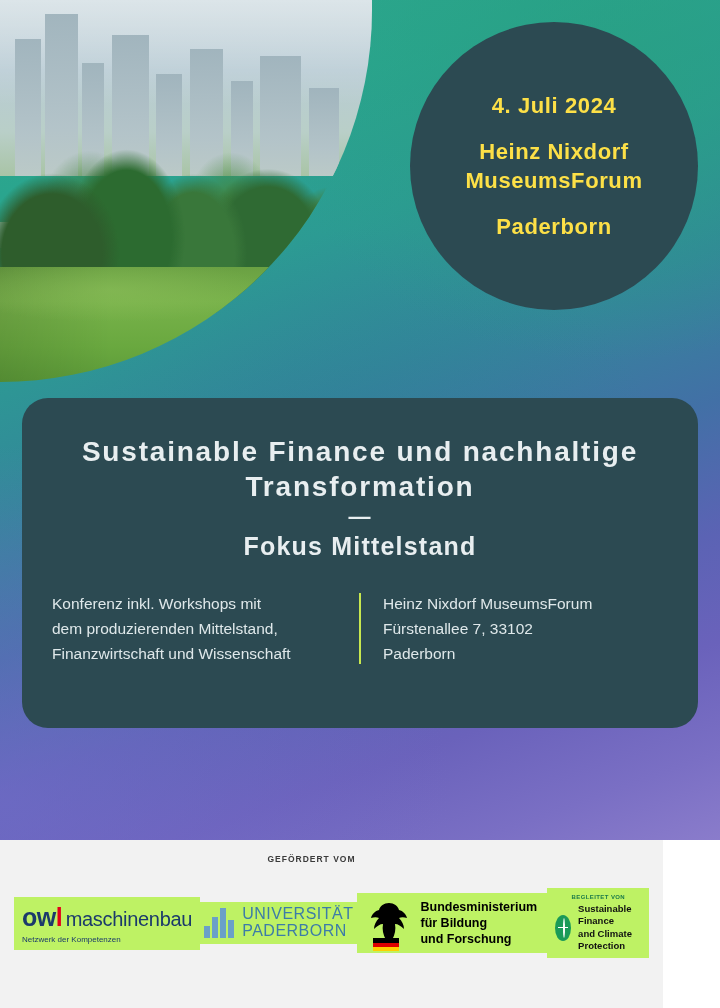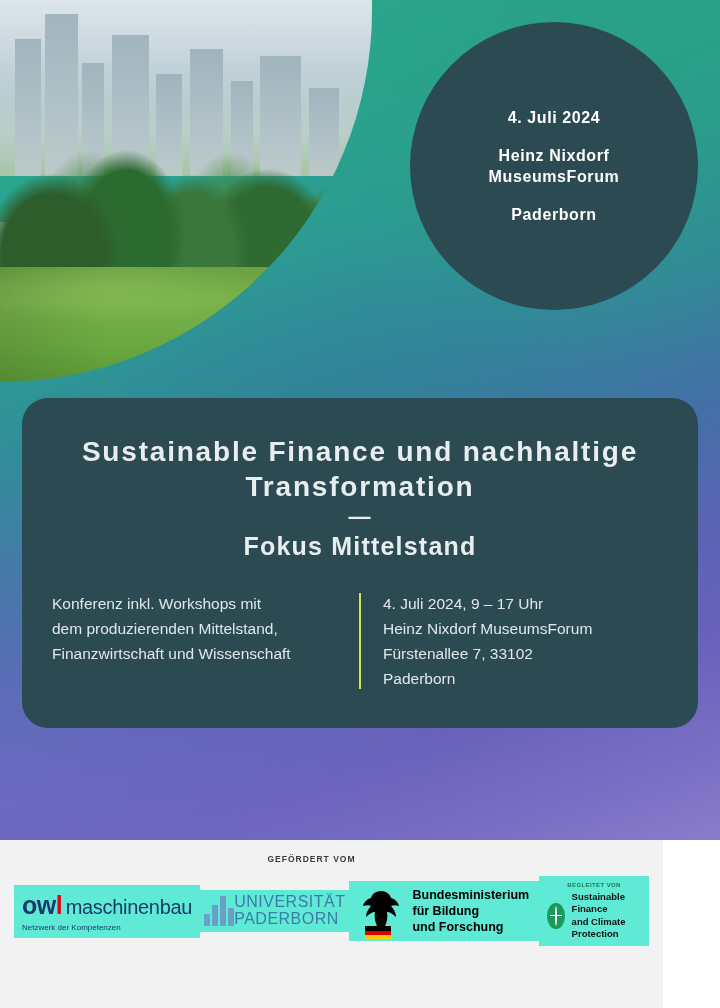--- a/index.html
+++ b/index.html
@@ -112,23 +112,23 @@
     background: #2c4a52;
     display: flex;
     flex-direction: column;
     align-items: center;
     justify-content: center;
     gap: 17px;
     padding: 0 34px;
     text-align: center;
   }
   .date-line {
-    color: #ffffff;
-    font-weight: bold;
-    font-size: 16px;
+    color: #fde047;
+    font-weight: bold;
+    font-size: 22px;
     letter-spacing: 0.6px;
     line-height: 1.32;
   }
 
   
   .main-card {
     position: absolute;
     left: 22px; top: 398px;
     width: 676px;
     height: 330px;
@@ -240,38 +240,39 @@
   }
   .logos {
     position: absolute;
     left: 0; right: 0; top: 36px;
     display: flex;
     align-items: center;
     justify-content: space-around;
     padding: 0 14px;
   }
   .logo-box {
-    background: #5eead4;
+    background: #bef264;
     display: flex;
     align-items: center;
     justify-content: center;
+    margin-top: 12px;
   }
 
   
   .logo-owl { flex-direction: column; align-items: flex-start; padding: 6px 8px; }
   .owl-top { display: flex; align-items: baseline; }
   .owl-owl {
     font-size: 25px; font-weight: bold; color: #1b3a6b; letter-spacing: -0.5px;
   }
   .owl-bang { color: #e2001a; font-size: 25px; font-weight: bold; margin: 0 3px 0 0; }
   .owl-word { font-size: 20px; color: #1b3a6b; letter-spacing: -0.3px; }
   .owl-sub { font-size: 8px; color: #1b3a6b; margin-top: 3px; }
 
   
-  .logo-upb { align-items: center; padding: 4px; }
+  .logo-upb { align-items: center; gap: 8px; padding: 4px; }
   .upb-mark { display: flex; align-items: flex-end; gap: 2px; height: 30px; }
   .upb-bar { width: 6px; background: #6aa0c8; }
   .upb-text { line-height: 1.05; color: #3c7ca8; }
   .upb-t1 { font-size: 16px; letter-spacing: 0.5px; }
   .upb-t2 { font-size: 16px; letter-spacing: 0.5px; }
 
   
   .logo-bmbf { padding: 6px 10px; gap: 9px; align-items: center; }
   .bmbf-eagle { width: 44px; height: 48px; }
   .bmbf-text { font-size: 12.5px; font-weight: bold; color: #000; line-height: 1.28; }
@@ -339,21 +340,20 @@
     </div>
 
     <div class="cols">
       <div class="col-left">
         <div class="l1">Konferenz inkl. Workshops mit</div>
         <div>dem produzierenden Mittelstand,</div>
         <div class="l2">Finanzwirtschaft und Wissenschaft</div>
       </div>
       <div class="col-divider"></div>
       <div class="col-right">
-        <div>4. Juli 2024, 9 – 17 Uhr</div>
         <div>Heinz Nixdorf MuseumsForum</div>
         <div>Fürstenallee 7, 33102</div>
         <div>Paderborn</div>
       </div>
     </div>
   </div>
 
 
   <div class="footer">
     <div class="footer-label">GEFÖRDERT VOM</div>

